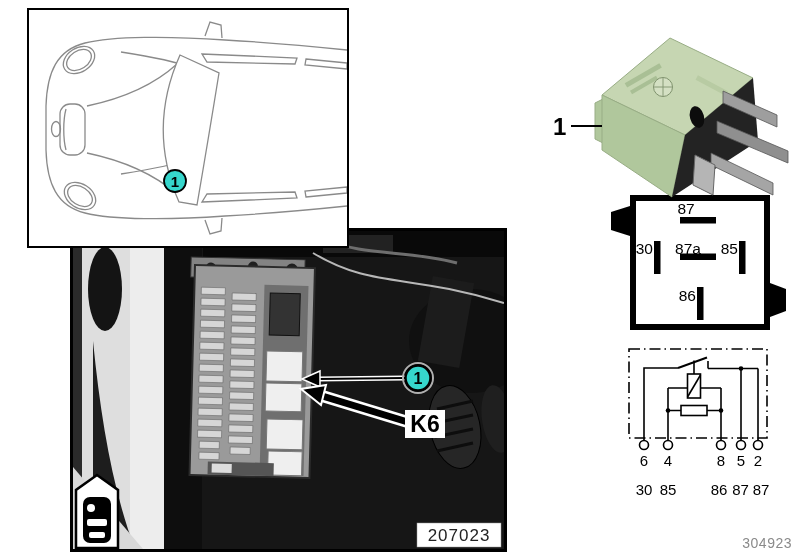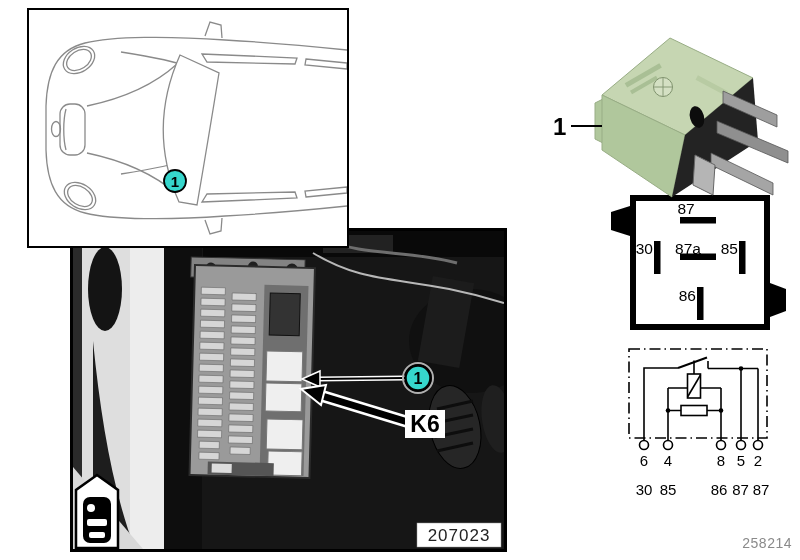--- a/index.html
+++ b/index.html
@@ -259,15 +259,15 @@
       <g font-size="15" fill="#000" text-anchor="middle">
         <text x="19" y="150">30</text>
         <text x="43" y="150">85</text>
         <text x="94" y="150">86</text>
         <text x="115.5" y="150">87</text>
         <text x="136" y="150">87</text>
       </g>
     </svg>
   </div>
 
-  <div class="footer-num">258214</div>
+  <div class="footer-num">304923</div>
 
 </div>
 
 </body></html>

